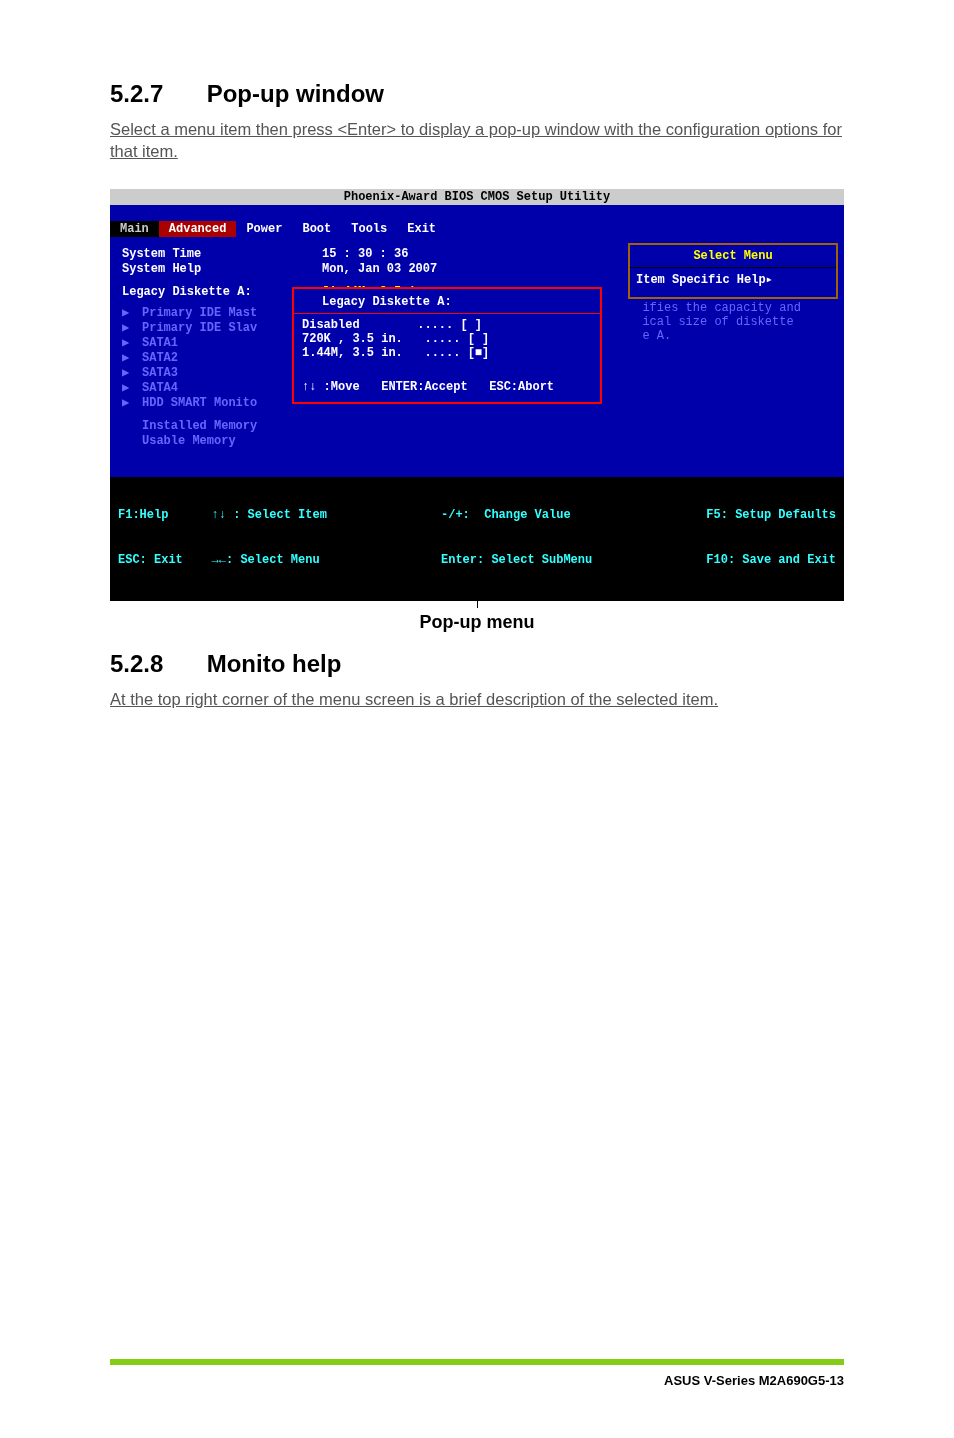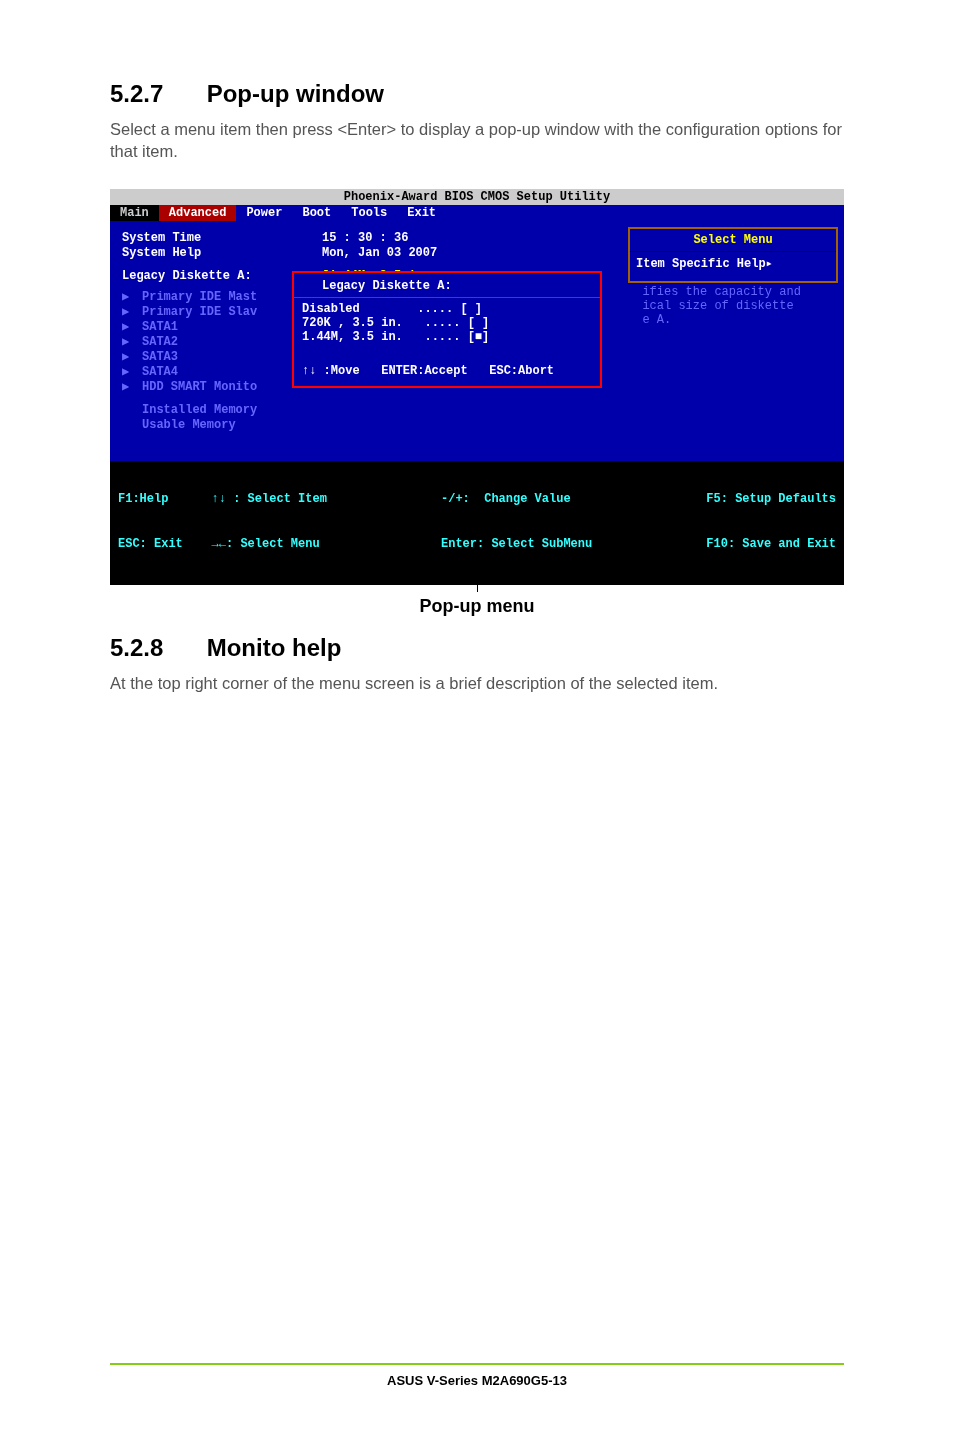--- a/index.html
+++ b/index.html
@@ -22,20 +22,21 @@
   }
   h2.section .num {
     display: inline-block;
     width: 90px;
   }
   p.bodytext {
     font-size: 16.5px;
     color: #555;
     line-height: 1.35;
     margin-bottom: 26px;
+    text-decoration: underline;
   }
 
   
   .bios-outer {
     margin: 0 auto;
     width: 734px;
     background: #0369a1;
     padding: 0;
   }
   .bios {
@@ -52,20 +53,21 @@
     padding: 1px 0;
   }
   .tab-row {
     background: #0000aa;
     display: flex;
     padding: 0;
   }
   .tab-row .tab {
     padding: 1px 10px;
     color: #fff;
+    margin-top: 16px;
   }
   .tab-row .tab.inactive-black {
     background: #000;
     color: #ccc;
   }
   .tab-row .tab.active {
     background: #a00;
     color: #fff;
   }
 
@@ -192,24 +194,24 @@
     display: inline-block;
     margin-top: 8px;
   }
 
   
   .page-footer {
     position: absolute;
     bottom: 50px;
     left: 110px;
     right: 110px;
-    border-top: 2px solid #84cc16;
+    border-top: 6px solid #84cc16;
     padding-top: 8px;
     display: flex;
-    justify-content: center;
+    justify-content: flex-end;
     font-size: 13px;
     font-weight: bold;
     color: #000;
   }
 </style>
 </head>
 <body>
 
 <div class="page">
 

